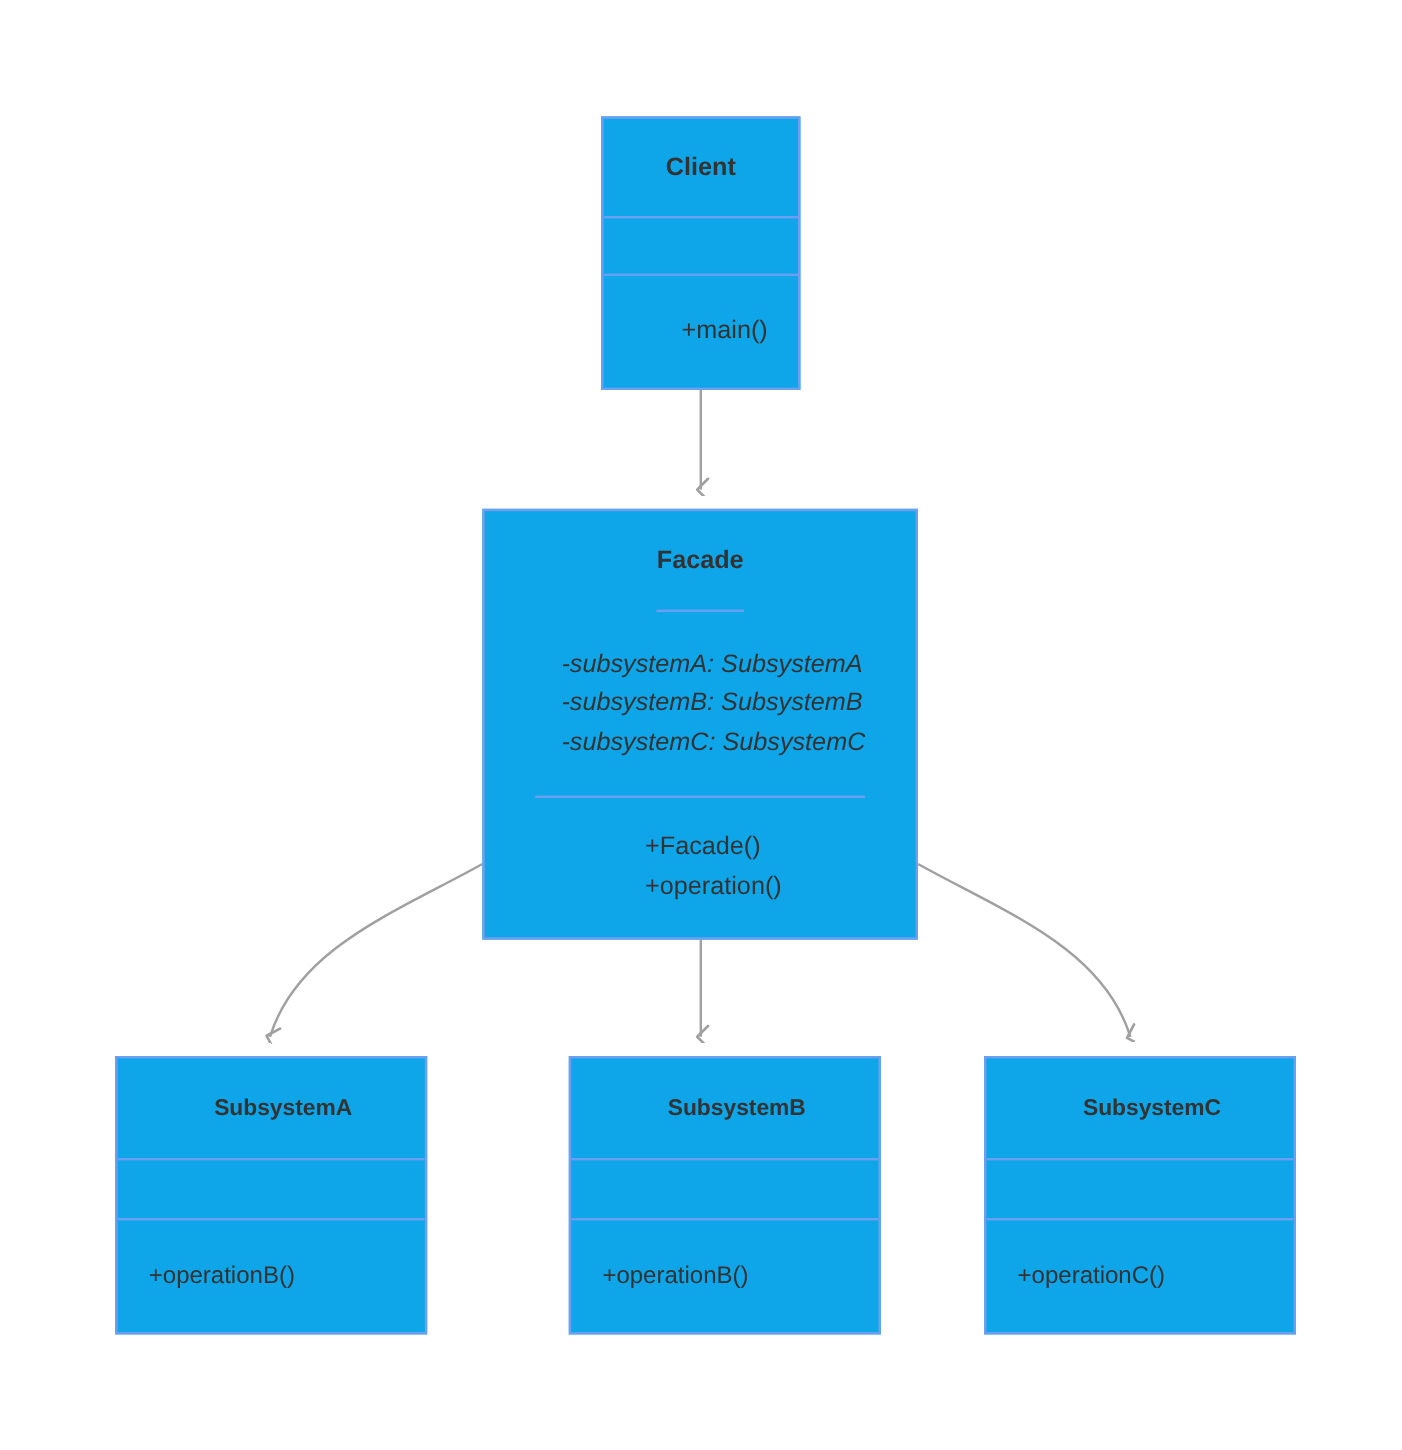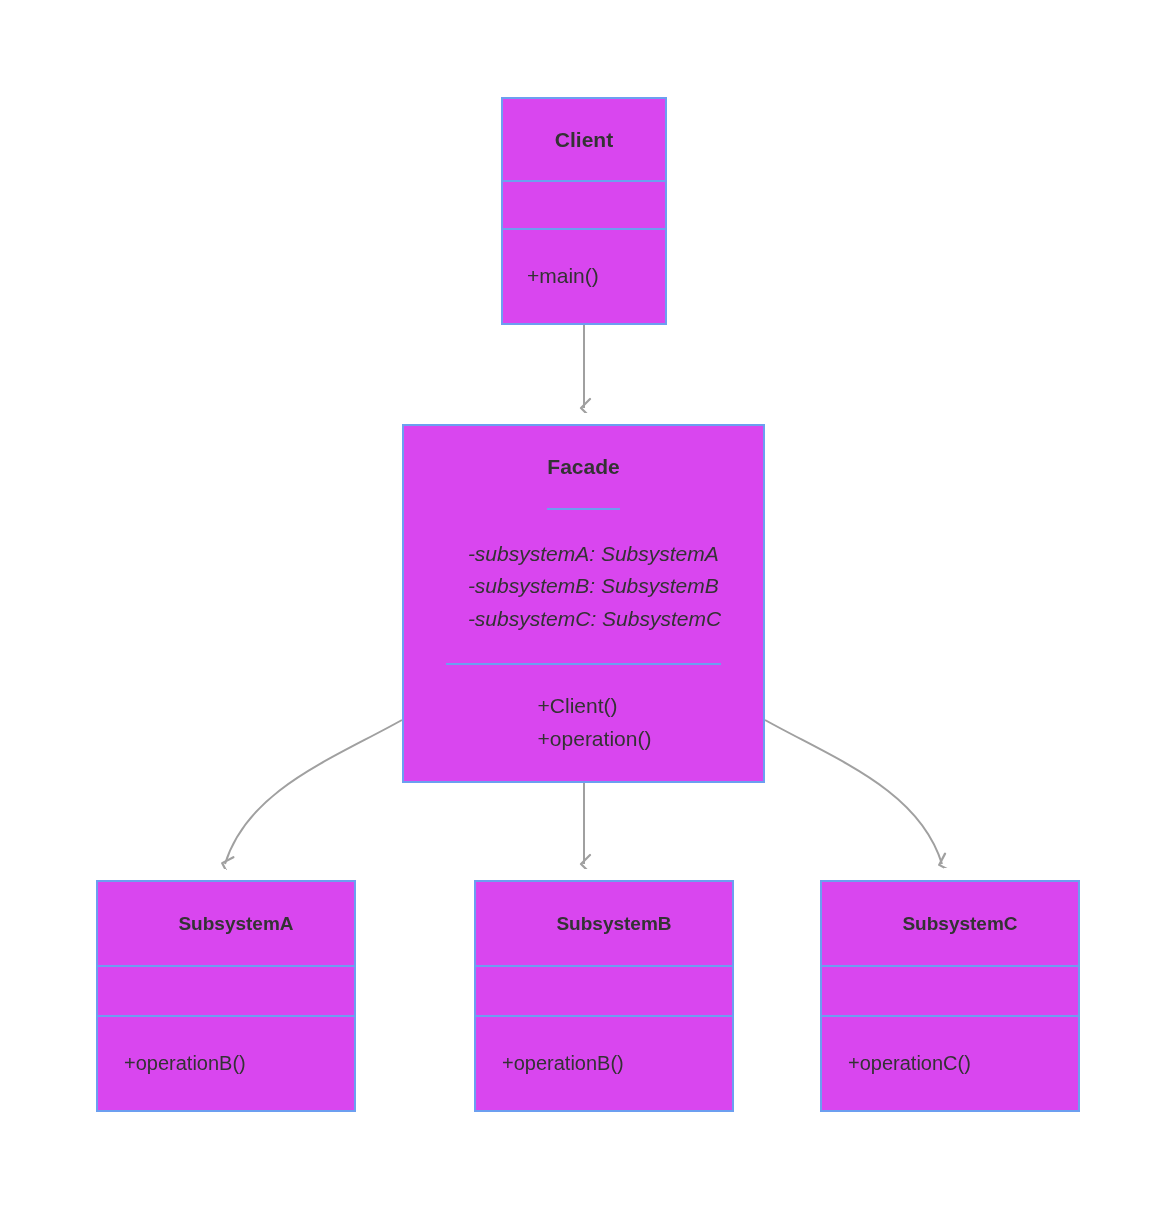--- a/index.html
+++ b/index.html
@@ -22,21 +22,21 @@
     position: absolute;
     left: 0;
     top: 0;
     width: 1168px;
     height: 1208px;
     pointer-events: none;
   }
   .uml-class {
     position: absolute;
     box-sizing: border-box;
-    background: #d946ef;
+    background: #0ea5e9;
     border: 2px solid #6c9ff0;
     display: flex;
     flex-direction: column;
     overflow: hidden;
   }
   .uml-title-band {
     box-sizing: border-box;
     border-bottom: 2px solid #6c9ff0;
     display: flex;
     align-items: center;
@@ -75,21 +75,21 @@
   #class-client {
     left: 501px;
     top: 97px;
     width: 166px;
     height: 228px;
   }
   #class-client .uml-title-band { height: 83px; }
   #class-client .uml-title { font-size: 21px; }
   #class-client .uml-attr-band { height: 48px; }
   #class-client .uml-method-band { flex: 1; }
-  #class-client .uml-line { font-size: 21px; padding-left: 24px; }
+  #class-client .uml-line { font-size: 21px; padding-left: 24px; margin-left: 41px; }
 
   
   #class-facade {
     left: 402px;
     top: 424px;
     width: 363px;
     height: 359px;
     align-items: center;
   }
   #class-facade .uml-title-band { height: 84px; }
@@ -152,21 +152,21 @@
   <div class="uml-class" id="class-facade">
     <div class="uml-title-band">
       <span class="uml-title">Facade</span>
     </div>
     <div class="uml-attr-band">
       <div class="uml-line">-subsystemA: SubsystemA</div>
       <div class="uml-line">-subsystemB: SubsystemB</div>
       <div class="uml-line">-subsystemC: SubsystemC</div>
     </div>
     <div class="uml-method-band">
-      <div class="uml-line">+Client()</div>
+      <div class="uml-line">+Facade()</div>
       <div class="uml-line">+operation()</div>
     </div>
   </div>
 
   <div class="uml-class subsystem" id="class-subsystem-a">
     <div class="uml-title-band">
       <span class="uml-title">SubsystemA</span>
     </div>
     <div class="uml-attr-band"></div>
     <div class="uml-method-band">

